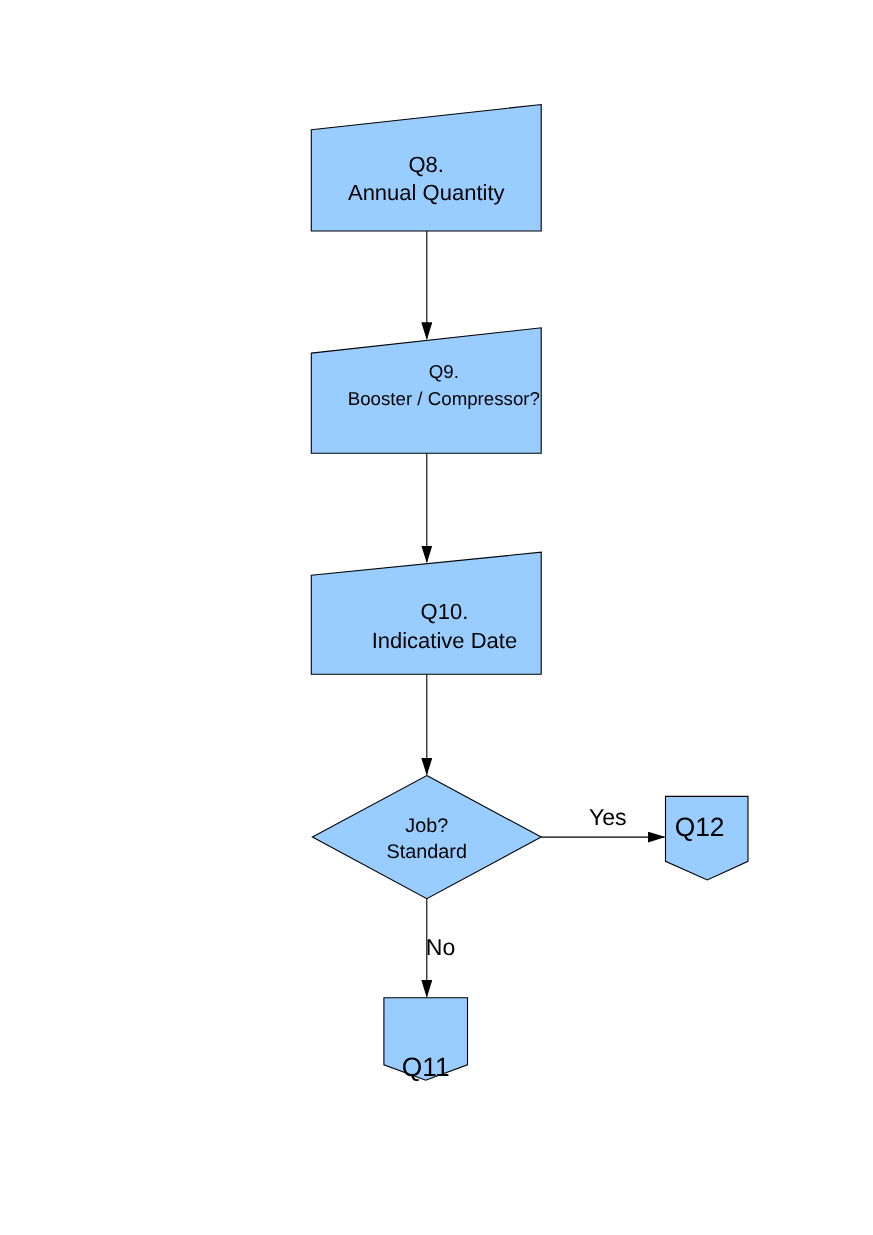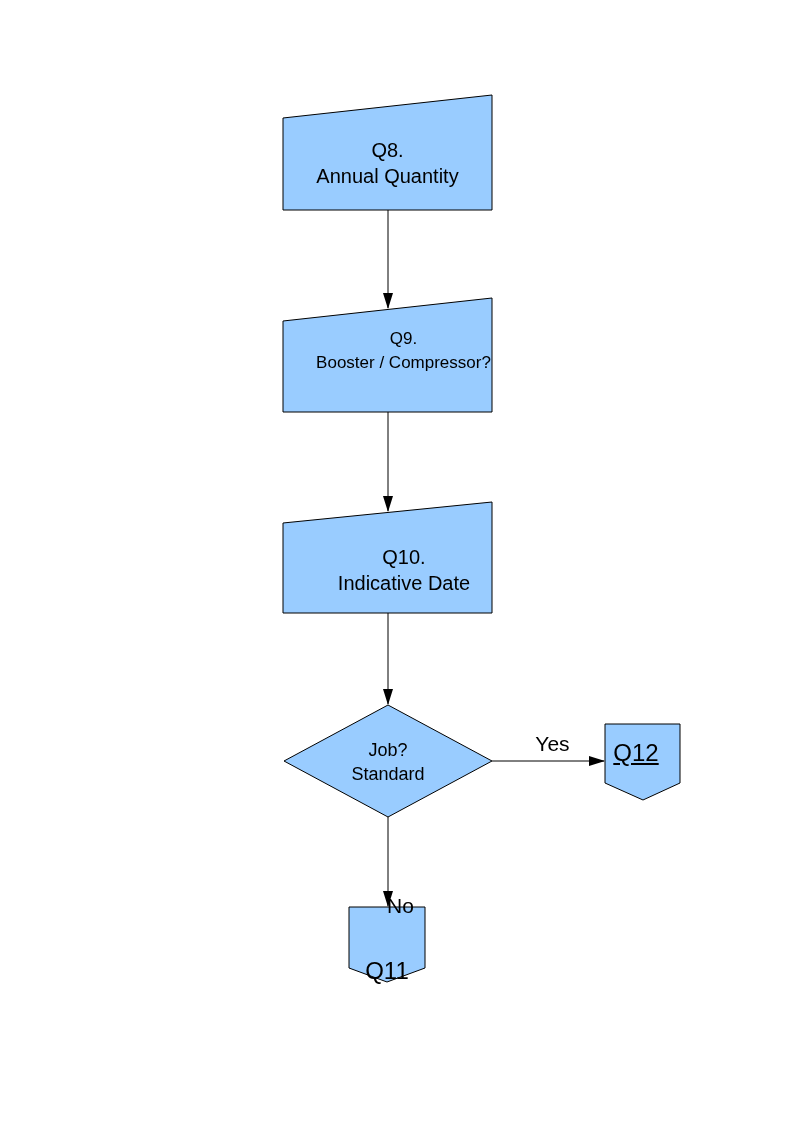--- a/index.html
+++ b/index.html
@@ -82,25 +82,25 @@
   <div class="label node-label-lg" style="left:283px; top:544px; width:242px;">
     <span>Q10.</span>
     <span>Indicative Date</span>
   </div>
 
   <div class="label node-label-dec" style="left:284px; top:738px; width:208px;">
     <span>Job?</span>
     <span>Standard</span>
   </div>
 
-  <div class="label node-label-conn" style="left:605px; top:740px; width:62px;text-decoration:underline;">
+  <div class="label node-label-conn" style="left:605px; top:740px; width:62px;">
     <span>Q12</span>
   </div>
 
   <div class="label node-label-conn" style="left:349px; top:922px; width:76px;margin-top:36px;">
     <span>Q11</span>
   </div>
 
   <div class="label edge-label" style="left:510px; top:733px; width:85px;">Yes</div>
 
-  <div class="label edge-label" style="left:387px; top:851px; width:60px; text-align:left;margin-top:44px;">No</div>
+  <div class="label edge-label" style="left:387px; top:851px; width:60px; text-align:left;">No</div>
 
 </div>
 
 </body></html>

